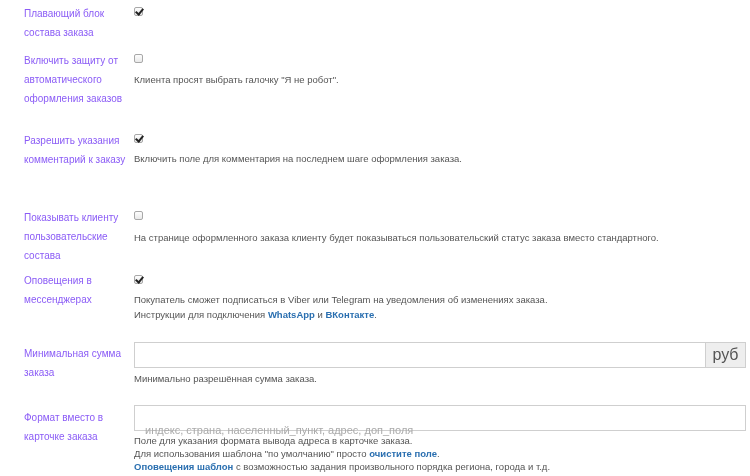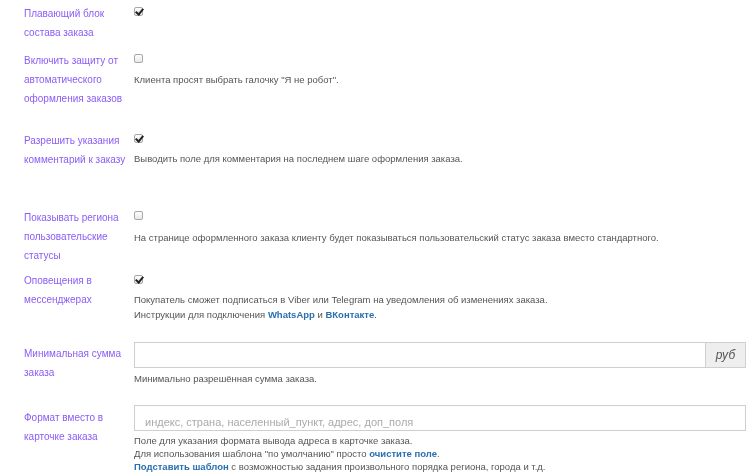--- a/index.html
+++ b/index.html
@@ -7,46 +7,46 @@
          font-family:"Liberation Sans", "DejaVu Sans", sans-serif; color:#333; }
   .row { position:absolute; left:0; width:750px; }
   .lbl { position:absolute; left:24px; width:115px; font-size:10px; line-height:19px; color:#8b5cf6; }
   .cb { position:absolute; left:134px; width:9px; height:9px; border:1px solid #a8a8a8; border-radius:2px;
         background:linear-gradient(#fdfdfd,#e9e9e9); box-sizing:border-box; }
   .cb.checked::after { content:""; position:absolute; left:2px; top:-1px; width:3px; height:6px;
         border:solid #222; border-width:0 2px 2px 0; transform:rotate(40deg); }
   .help { position:absolute; left:134px; font-size:9.5px; line-height:15px; color:#555; white-space:nowrap; }
   .help a { color:#2a6fb0; text-decoration:none;font-weight:bold; }
   .inp { position:absolute; left:134px; height:26px; border:1px solid #cfcfcf; box-sizing:border-box;
-         background:#fff; font-size:11px; color:#aaa; padding:4px 10px; line-height:24px; }
+         background:#fff; font-size:11px; color:#aaa; padding:12px 10px; line-height:24px; }
   .addon { position:absolute; left:706px; height:26px; width:40px; border:1px solid #cfcfcf; border-left:none;
-           box-sizing:border-box; background:#eeeeee; font-size:12px; color:#555; text-align:center; line-height:24px;font-style:italic; }
+           box-sizing:border-box; background:#eeeeee; font-size:16px; color:#555; text-align:center; line-height:24px; }
 </style>
 </head>
 <body>
 
 <div class="row" style="top:0">
   <div class="lbl" style="top:4px">Плавающий блок состава заказа</div>
   <div class="cb checked" style="top:7px"></div>
 </div>
 
 <div class="row" style="top:0">
   <div class="lbl" style="top:51px">Включить защиту от автоматического оформления заказов</div>
   <div class="cb" style="top:54px"></div>
   <div class="help" style="top:72px">Клиента просят выбрать галочку "Я не робот".</div>
 </div>
 
 <div class="row" style="top:0">
   <div class="lbl" style="top:131px">Разрешить указания комментарий к заказу</div>
   <div class="cb checked" style="top:134px"></div>
-  <div class="help" style="top:151px">Выводить поле для комментария на последнем шаге оформления заказа.</div>
+  <div class="help" style="top:151px">Включить поле для комментария на последнем шаге оформления заказа.</div>
 </div>
 
 <div class="row" style="top:0">
-  <div class="lbl" style="top:208px">Показывать региона пользовательские статусы</div>
+  <div class="lbl" style="top:208px">Показывать клиенту пользовательские состава</div>
   <div class="cb" style="top:211px"></div>
   <div class="help" style="top:230px">На странице оформленного заказа клиенту будет показываться пользовательский статус заказа вместо стандартного.</div>
 </div>
 
 <div class="row" style="top:0">
   <div class="lbl" style="top:271px">Оповещения в мессенджерах</div>
   <div class="cb checked" style="top:275px"></div>
   <div class="help" style="top:292px">Покупатель сможет подписаться в Viber или Telegram на уведомления об изменениях заказа.</div>
   <div class="help" style="top:307px"><span>Инструкции для подключения </span><a href="#">WhatsApp</a><span> и </span><a href="#">ВКонтакте</a><span>.</span></div>
 </div>
@@ -56,14 +56,14 @@
   <div class="inp" style="top:342px; width:572px"></div>
   <div class="addon" style="top:342px">руб</div>
   <div class="help" style="top:371px">Минимально разрешённая сумма заказа.</div>
 </div>
 
 <div class="row" style="top:0">
   <div class="lbl" style="top:408px">Формат вместо в карточке заказа</div>
   <div class="inp" style="top:405px; width:612px">индекс, страна, населенный_пункт, адрес, доп_поля</div>
   <div class="help" style="top:433px">Поле для указания формата вывода адреса в карточке заказа.</div>
   <div class="help" style="top:446px"><span>Для использования шаблона "по умолчанию" просто </span><a href="#">очистите поле</a><span>.</span></div>
-  <div class="help" style="top:459px"><a href="#">Подставить шаблон</a><span> с возможностью задания произвольного порядка региона, города и т.д.</span></div>
+  <div class="help" style="top:459px"><a href="#">Оповещения шаблон</a><span> с возможностью задания произвольного порядка региона, города и т.д.</span></div>
 </div>
 
 </body></html>

